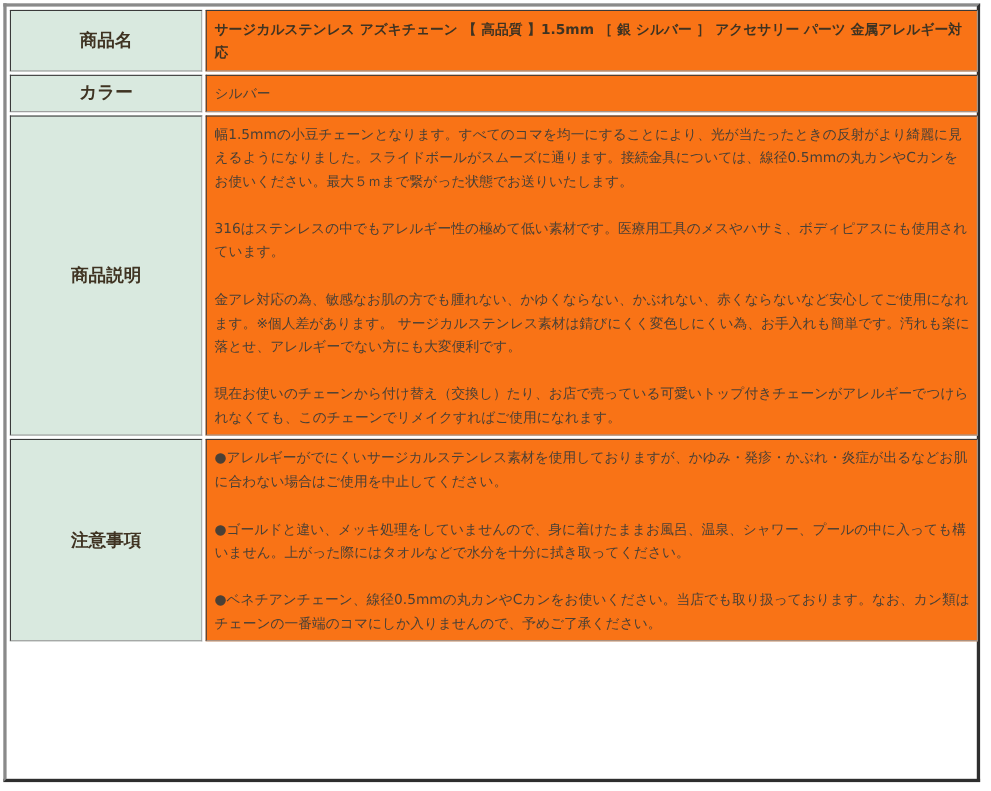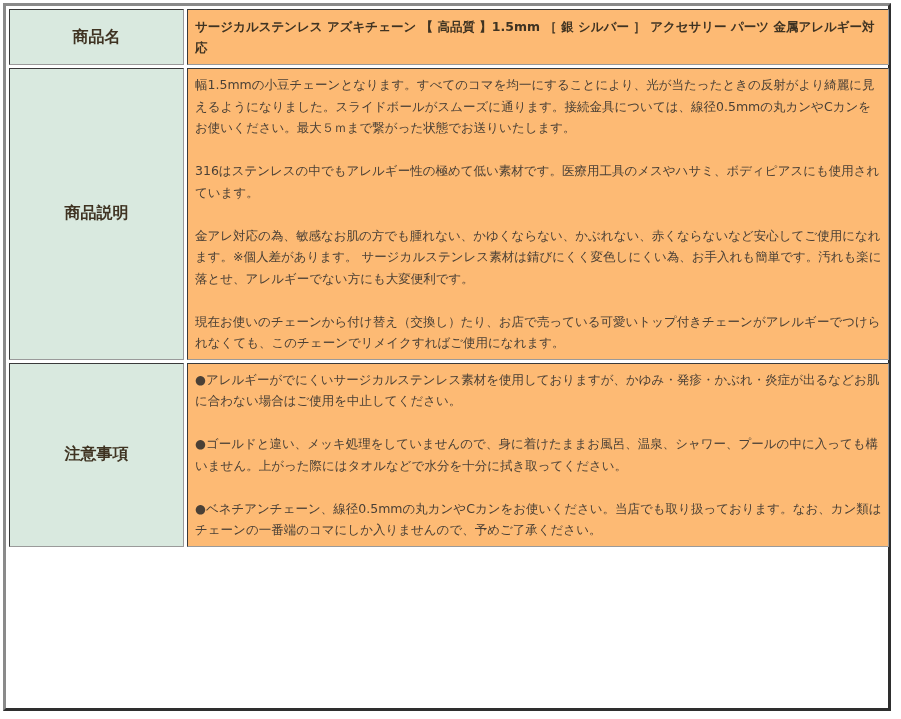--- a/index.html
+++ b/index.html
@@ -52,21 +52,21 @@
     font-weight: bold;
     font-size: 16px;
     color: #3f3322;
   }
   td.gap {
     width: 3px;
     padding: 0;
     background: #ffffff;
   }
   td.value {
-    background: #fdba74;
+    background: #f97316;
     border-top: 1px solid #3a3a3a;
     border-left: 1px solid #3a3a3a;
     border-bottom: 1px solid #9a9a9a;
     border-right: 1px solid #9a9a9a;
     padding: 5px 6px 5px 7px;
     font-size: 12.5px;
     line-height: 21.5px;
     color: #4a4036;
   }
   td.value.bold {
@@ -87,20 +87,25 @@
 <body>
 
 <div class="outer">
   <table class="spec">
     <tbody>
       <tr class="r1">
         <td class="label">商品名</td>
         <td class="gap"></td>
         <td class="value bold">サージカルステンレス アズキチェーン 【 高品質 】1.5mm ［ 銀 シルバー ］ アクセサリー パーツ 金属アレルギー対応</td>
       </tr>
+      <tr class="r4">
+        <td class="label">カラー</td>
+        <td class="gap"></td>
+        <td class="value">シルバー</td>
+      </tr>
       <tr class="r5">
         <td class="label">商品説明</td>
         <td class="gap"></td>
         <td class="value">
           <span class="para">幅1.5mmの小豆チェーンとなります。すべてのコマを均一にすることにより、光が当たったときの反射がより綺麗に見えるようになりました。スライドボールがスムーズに通ります。接続金具については、線径0.5mmの丸カンやCカンをお使いください。最大５ｍまで繋がった状態でお送りいたします。</span>
           <span class="para">316はステンレスの中でもアレルギー性の極めて低い素材です。医療用工具のメスやハサミ、ボディピアスにも使用されています。</span>
           <span class="para">金アレ対応の為、敏感なお肌の方でも腫れない、かゆくならない、かぶれない、赤くならないなど安心してご使用になれます。※個人差があります。 サージカルステンレス素材は錆びにくく変色しにくい為、お手入れも簡単です。汚れも楽に落とせ、アレルギーでない方にも大変便利です。</span>
           <span class="para">現在お使いのチェーンから付け替え（交換し）たり、お店で売っている可愛いトップ付きチェーンがアレルギーでつけられなくても、このチェーンでリメイクすればご使用になれます。</span>
         </td>
       </tr>

